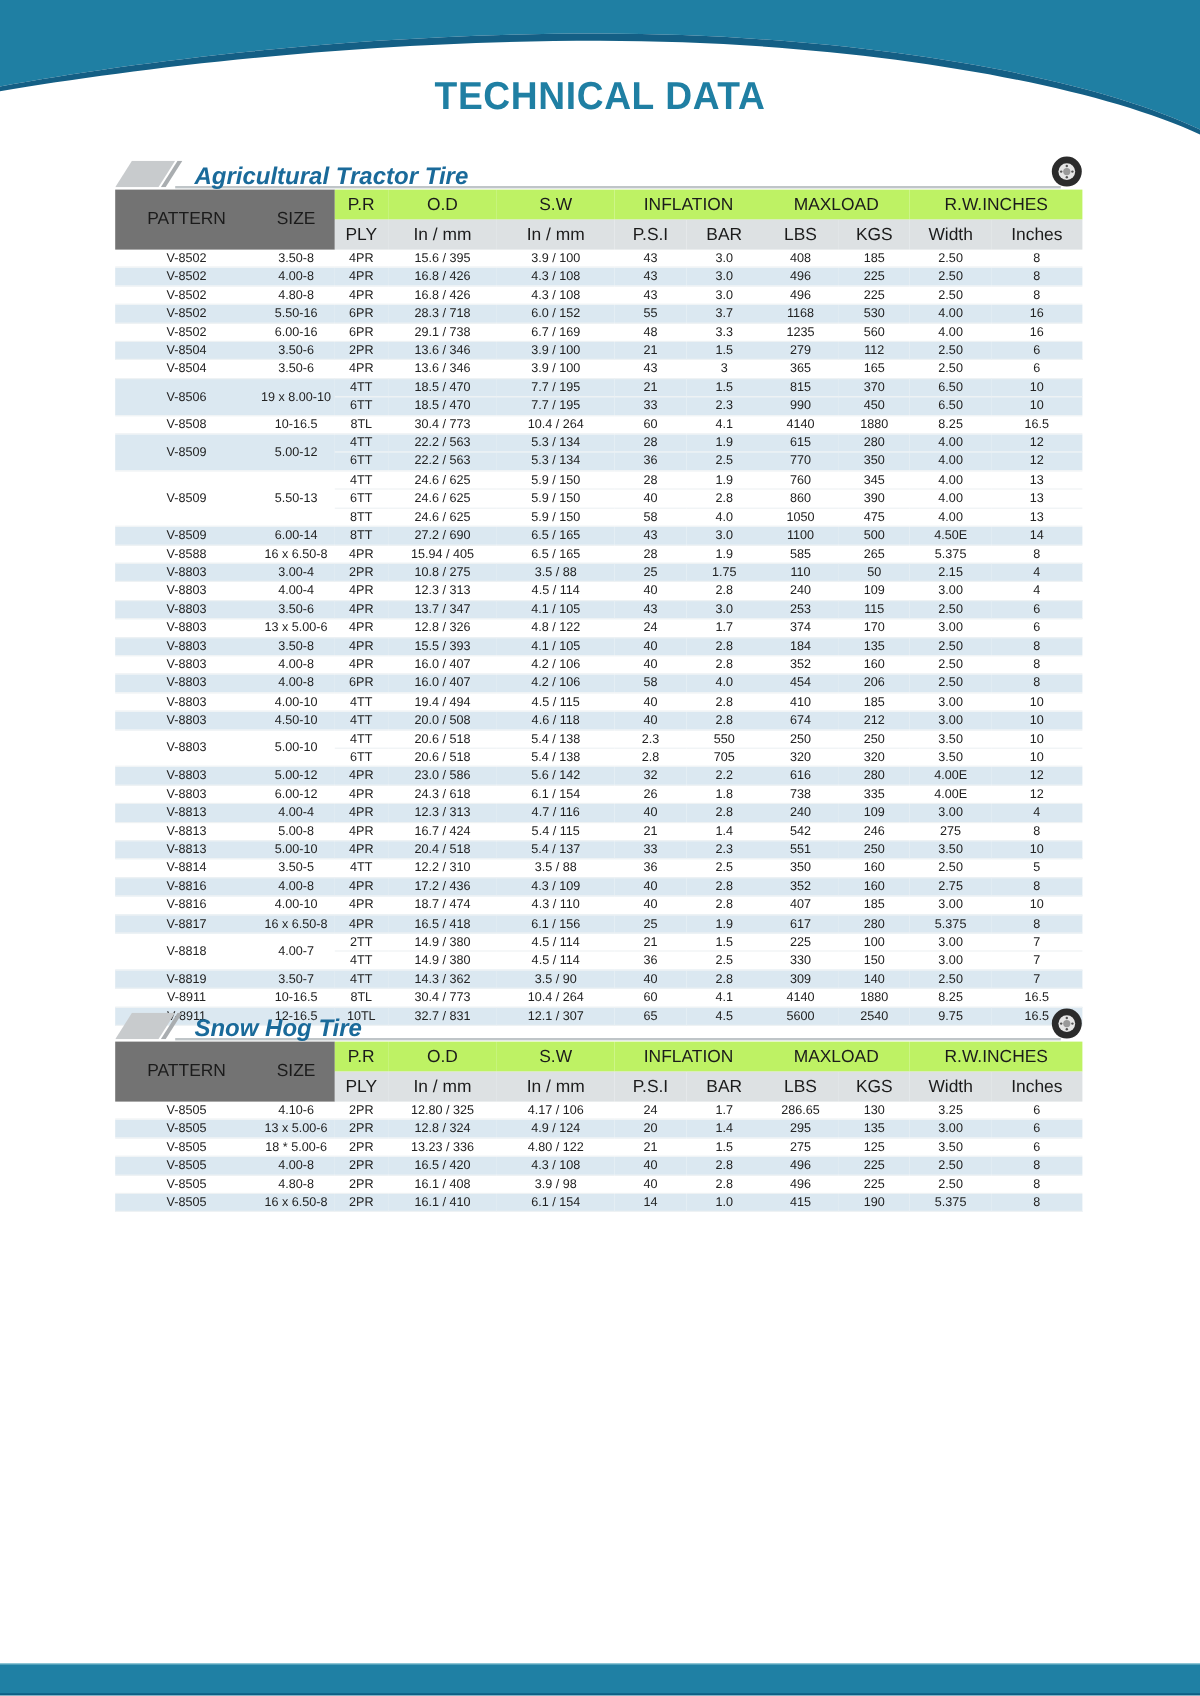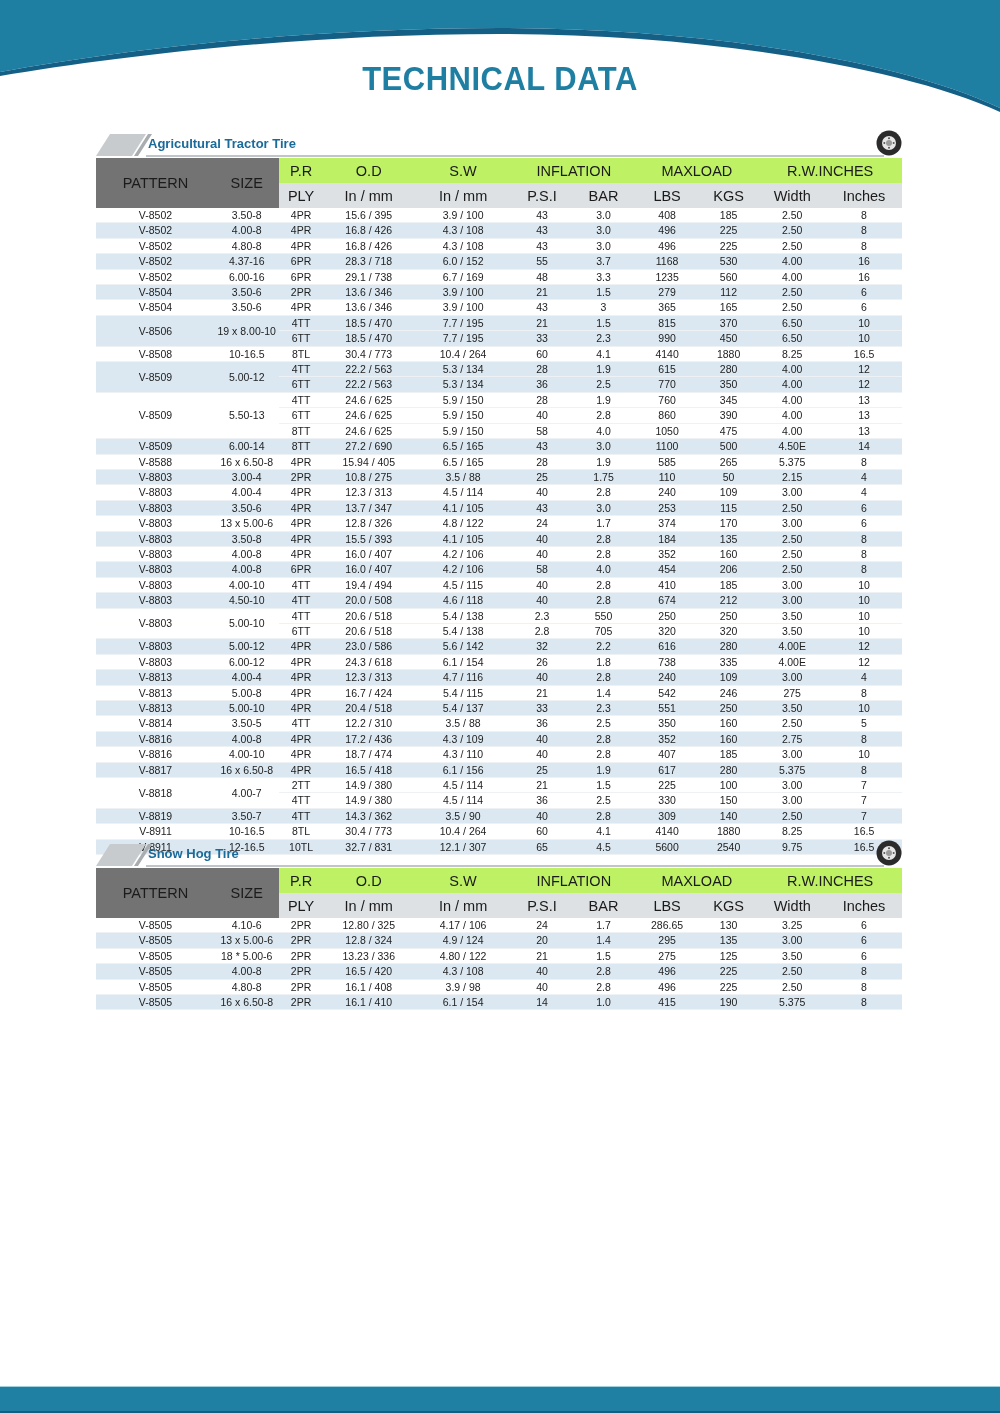--- a/index.html
+++ b/index.html
@@ -2,21 +2,21 @@
 <html><head>
 <meta charset="utf-8">
 <style>
   html, body { margin:0; padding:0; }
   body { width:1000px; height:1413px; position:relative; background:#ffffff; overflow:hidden; font-family:"Liberation Sans", sans-serif; }
   .top-wave { position:absolute; left:0; top:0; width:1000px; height:115px; }
   .page-title { position:absolute; top:62px; left:0; width:1000px; text-align:center; font-family:"Liberation Sans", sans-serif; font-weight:bold; font-size:31px; color:#1f7fa3; letter-spacing:0.5px; transform:scaleY(1.05); }
   .section { position:absolute; left:96px; width:806px; }
   .sec-head { position:relative; height:28px; }
   .sec-slant { position:absolute; left:0; top:4px; width:58px; height:22px; }
-  .sec-title { position:absolute; left:52px; top:6px; font-weight:bold; font-size:13px; color:#1a6a9a; }
+  .sec-title { position:absolute; left:66px; top:6px; font-weight:bold; font-size:20px; color:#1a6a9a;font-style:italic; }
   .sec-line { position:absolute; left:50px; right:18px; top:25px; height:2px; background:#bfc5c8; }
   .tire-icon { position:absolute; right:0; top:0; width:26px; height:26px; }
   table { border-collapse:collapse; width:806px; table-layout:fixed; font-family:"Liberation Sans", sans-serif; }
   th { font-weight:normal; font-size:14.5px; color:#1b1b1b; padding:0; text-align:center; }
   .h1 th { background:#bef264; height:25px; }
   .h2 th.sub { background:#dde1e3; height:25px;text-align:center; }
   th.rowspan { background:#737373; }
   td { font-size:10.5px; color:#222; text-align:center; padding:0; height:14.4px; line-height:14.4px; }
   tr.alt td { background:#dbe8f1; }
   tbody tr td { border-bottom:1px solid #eef2f4; }
@@ -125,21 +125,21 @@
             <td>4.3 / 108</td>
             <td>43</td>
             <td>3.0</td>
             <td>496</td>
             <td>225</td>
             <td>2.50</td>
             <td>8</td>
           </tr>
           <tr class="alt">
             <td>V-8502</td>
-            <td>4.37-16</td>
+            <td>5.50-16</td>
             <td>6PR</td>
             <td>28.3 / 718</td>
             <td>6.0 / 152</td>
             <td>55</td>
             <td>3.7</td>
             <td>1168</td>
             <td>530</td>
             <td>4.00</td>
             <td>16</td>
           </tr>

